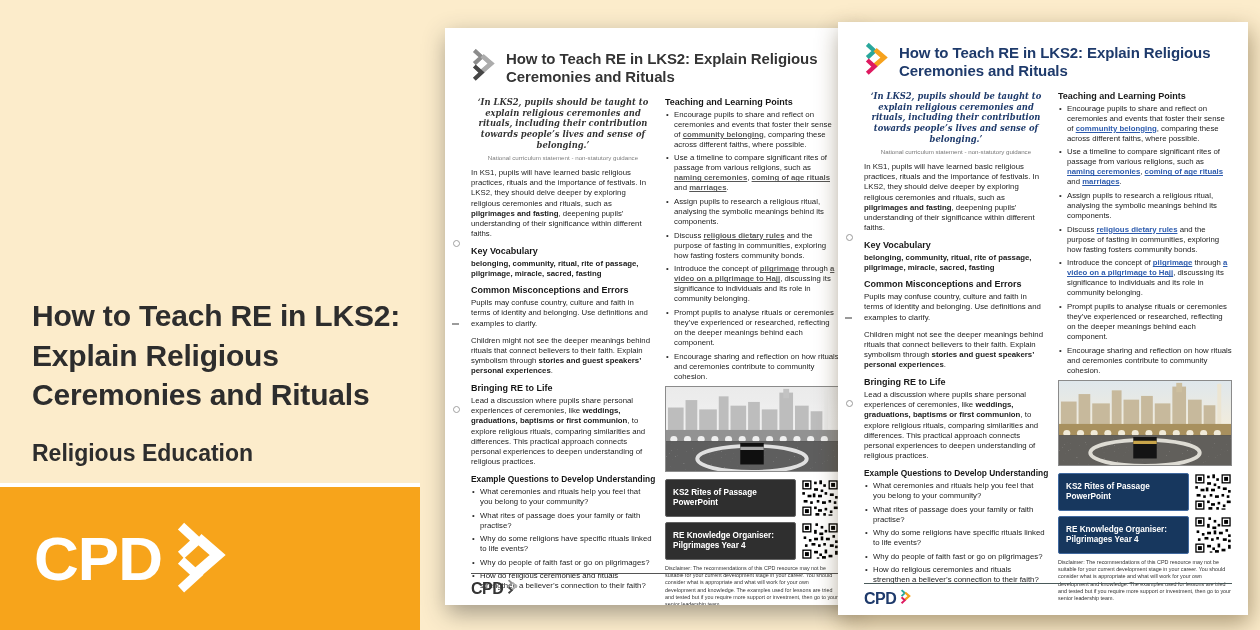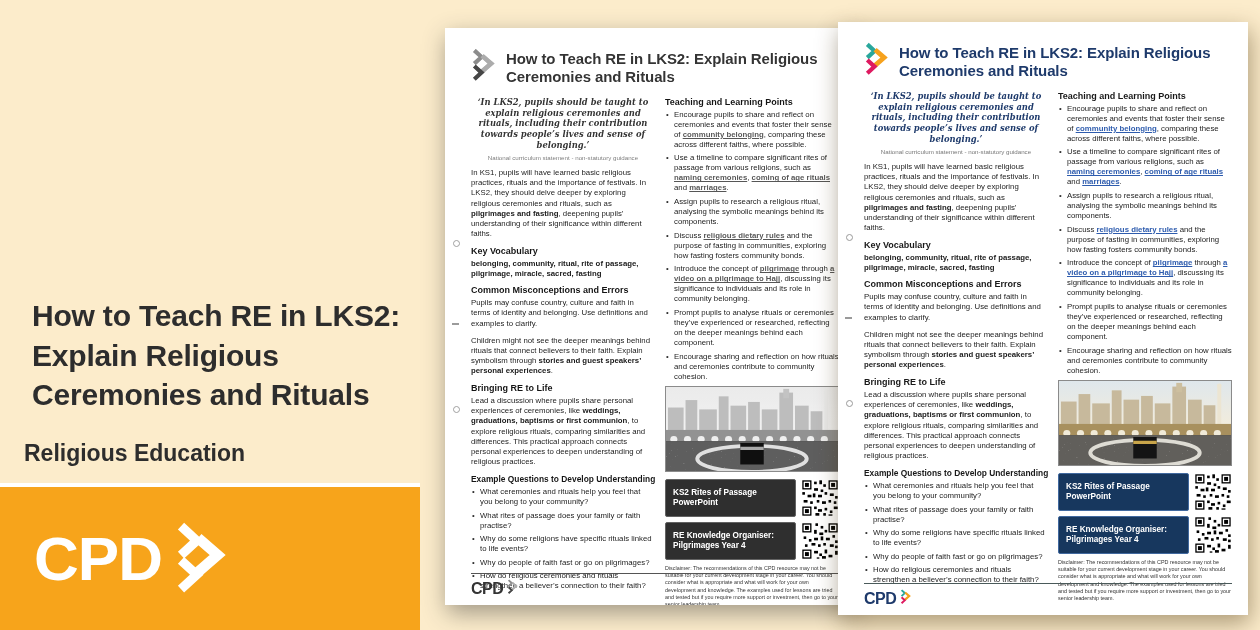--- a/index.html
+++ b/index.html
@@ -11,21 +11,21 @@
     color:#222;
   }
 
   
   .left-title {
     position:absolute; left:32px; top:296px; width:386px;
     font-size:30px; font-weight:700; color:#2d2d2d; line-height:1.32;
     letter-spacing:-0.2px;
   }
   .left-subtitle {
-    position:absolute; left:24px; top:440px;
+    position:absolute; left:32px; top:440px;
     font-size:23px; font-weight:700; color:#2d2d2d;
   }
   .orange-block {
     position:absolute; left:0; top:483px; width:420px; height:147px;
     background:#f7a41b; border-top:4px solid #ffffff;
     display:flex; align-items:center; padding-left:34px;
   }
   .brand-big { display:flex; align-items:center; gap:12px; }
   .brand-big .brand-text {
     color:#fff; font-size:62px; font-weight:700; letter-spacing:-1px; line-height:1;

